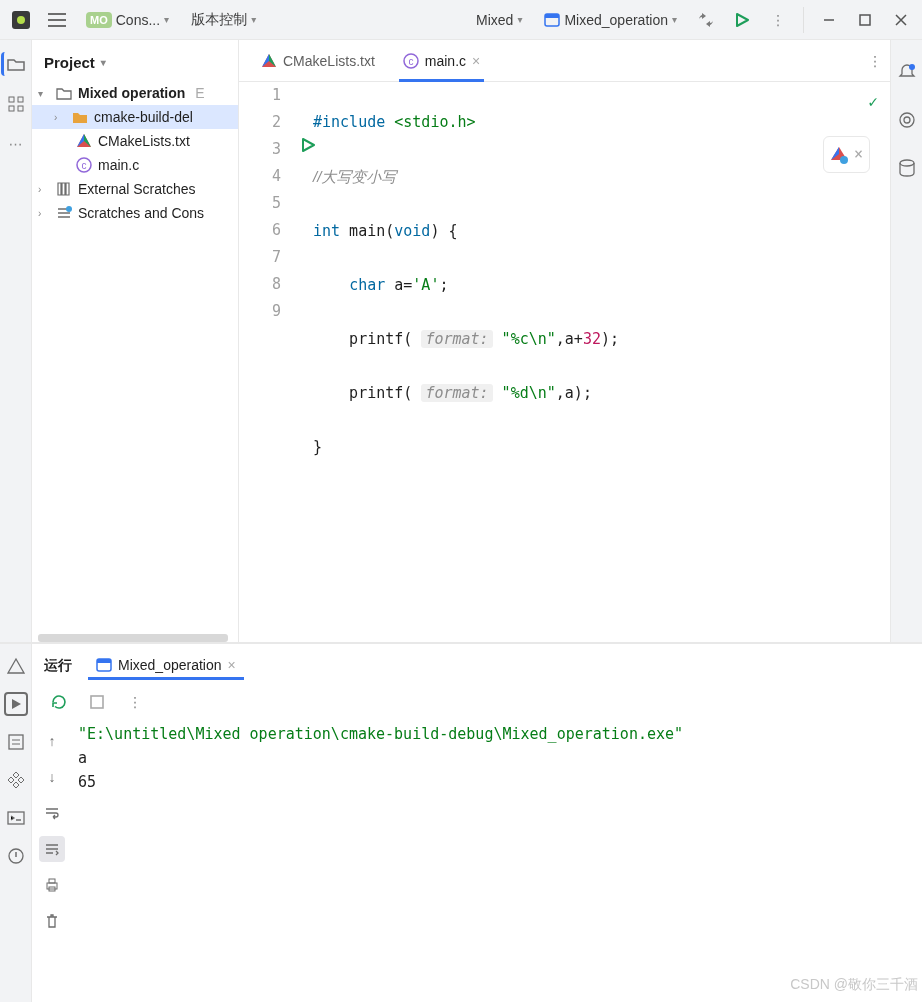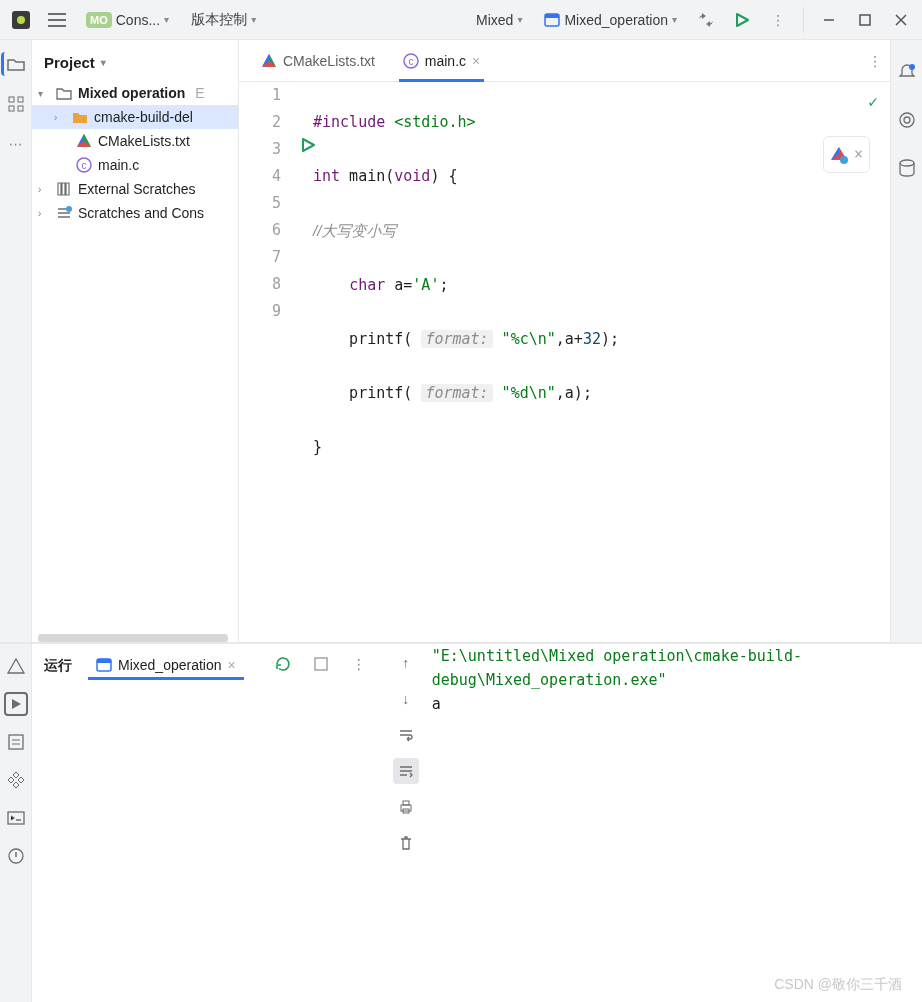--- a/index.html
+++ b/index.html
@@ -85,58 +85,58 @@
 .tabs .sp { flex:1; }
 .editor {
   flex:1; display:flex; font-family: "Consolas","Menlo",monospace; font-size:15px; line-height:27px;
   position:relative;
 }
 .gutter {
   width:52px; text-align:right; color:#a0a0a0; padding-right:10px; user-select:none;
 }
 .gutter-run { position:absolute; left:62px; top:56px; color:#1e9e5a; }
 .code { flex:1; padding-left:22px; position:relative; white-space:pre; }
-.kw { color:#701a75; }
+.kw { color:#0369a1; }
 .str { color:#067d17; }
-.num { color:#0c4a6e; }
+.num { color:#be185d; }
 .cmt { color:#8c8c8c; font-style:italic font-family:sans-serif; }
 .hint { background:#f0f0f0; color:#8c8c8c; padding:0 4px; border-radius:3px; font-style:italic; }
 .code .line.active { background:#f3f6fd; margin-left:-22px; padding-left:22px; }
 .check { position:absolute; top:6px; right:12px; color:#1e9e5a; font-size:16px; }
 .floating { position:absolute; top:54px; right:20px; display:flex; gap:6px; background:#fff; border:1px solid #e8e8e8; border-radius:6px; padding:4px 6px; align-items:center; }
 .rightrail {
   width:32px; background:#f2f3f5; border-left:1px solid #e8e8e8;
   display:flex; flex-direction:column; align-items:center; padding-top:20px; gap:24px;
 }
 .rightrail .ri { width:24px; height:24px; display:flex; align-items:center; justify-content:center; color:#6d6d6d; cursor:pointer; }
 .bottom-panel {
   border-top:2px solid #e8e8e8; display:flex; height:360px;
 }
 .bottomrail {
   width:32px; background:#f2f3f5; border-right:1px solid #e8e8e8;
   display:flex; flex-direction:column; align-items:center; padding-top:10px; gap:14px;
 }
 .bottomrail .ri { width:24px; height:24px; display:flex; align-items:center; justify-content:center; color:#6d6d6d; cursor:pointer; border-radius:4px; }
-.run-panel { flex:1; display:flex; }
+.run-panel { flex:1; display:flex; flex-direction:column; }
 .run-tabs { display:flex; align-items:center; gap:16px; padding:6px 12px 0 12px; height:38px; }
 .run-tabs .lbl { font-weight:600; }
 .run-tab { display:flex; align-items:center; gap:6px; padding:4px 8px; border-bottom:3px solid #3574f0; cursor:pointer;}
 .run-toolbar { display:flex; align-items:center; gap:12px; padding:6px 14px; height:40px; }
 .run-toolbar .tbtn { width:26px; height:26px; display:flex; align-items:center; justify-content:center; border-radius:4px; cursor:pointer; color:#6d6d6d; }
 .run-body { display:flex; flex:1; }
 .run-side { width:40px; display:flex; flex-direction:column; align-items:center; gap:10px; padding-top:6px; }
 .run-side .tbtn { width:26px; height:26px; display:flex; align-items:center; justify-content:center; cursor:pointer; color:#6d6d6d; border-radius:4px; }
 .console {
   flex:1; font-family: "Consolas","Menlo",monospace; font-size:15px; line-height:24px;
   padding-left:6px;
 }
 .txt-green { color:#067d17; }
 .txt-blue { color:#0040c1; }
 .watermark {
-  position:absolute; bottom:8px; right:20px; color:#c8c8c8; font-size:14px;
+  position:absolute; bottom:8px; right:4px; color:#c8c8c8; font-size:14px;
 }
 svg { display:block; }
 .scroll-stub { height:8px; background:#d8d8d8; width:190px; margin:0 6px; border-radius:3px; }
 </style>
 </head>
 <body>
 
 <div class="topbar">
   <div class="icon-btn">
     <svg width="18" height="18">
@@ -312,22 +312,22 @@
           <div>8</div>
           <div>9</div>
       </div>
       <div class="gutter-run">
         <svg width="14" height="14" viewBox="0 0 14 14">
             <path d="M2 1l11 6-11 6z" fill="none" stroke="#1e9e5a" stroke-width="2" stroke-linejoin="round"></path>
           </svg>
       </div>
       <div class="code">
 <div class="line"><span class="kw">#include </span><span class="str">&lt;stdio.h&gt;</span></div>
+<div class="line"><span class="cmt" style="font-style:italic;font-family:sans-serif">//大写变小写</span></div>
 <div class="line"><span class="kw">int</span><span> main(</span><span class="kw">void</span><span>) {</span></div>
-<div class="line"><span class="cmt" style="font-style:italic;font-family:sans-serif">//大写变小写</span></div>
 <div class="line">    <span class="kw">char</span><span> a=</span><span class="str">'A'</span><span>;</span></div>
 <div class="line"><span>    printf( </span><span class="hint">format:</span><span class="str"> "%c\n"</span><span>,a+</span><span class="num">32</span><span>);</span></div>
 <div class="line"><span>    printf( </span><span class="hint">format:</span><span class="str"> "%d\n"</span><span>,a);</span></div>
 <div class="line"><span>}</span></div>
 <div class="line active"><span></span></div>
       </div>
       <div class="check">✓</div>
       <div class="floating">
         <svg width="18" height="18">
             <path d="M9 1l8 13H1z" fill="#d94f4f"></path>
@@ -448,19 +448,20 @@
           </div>
         <div class="tbtn">
             <svg width="16" height="16">
               <path d="M3 4h10M5 4v10h6V4M7 4V2h2v2" fill="none" stroke="#6d6d6d" stroke-width="1.3"></path>
             </svg>
           </div>
       </div>
       <div class="console">
 <div class="txt-green">"E:\untitled\Mixed operation\cmake-build-debug\Mixed_operation.exe"</div>
 <div>a</div>
+<div>65</div>
 <div>&nbsp;</div>
       </div>
     </div>
   </div>
 </div>
 
 <div class="watermark">CSDN @敬你三千酒</div>
 
 </body></html>

